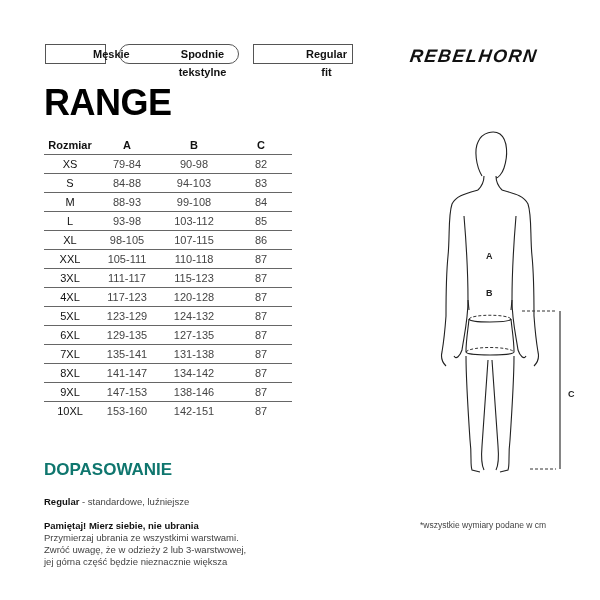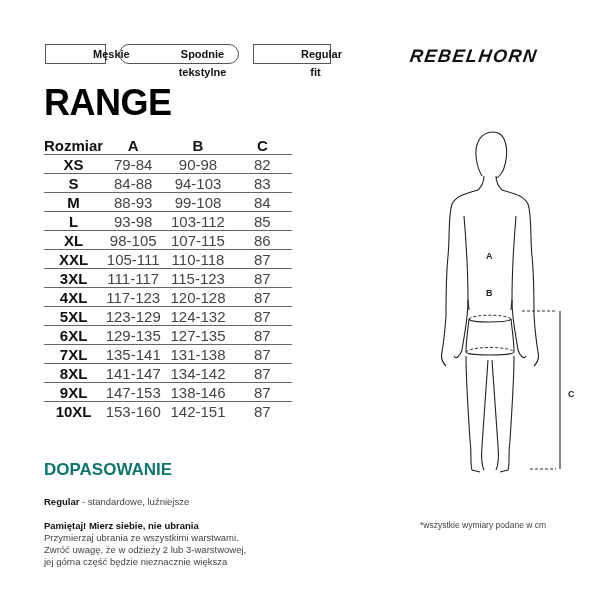--- a/index.html
+++ b/index.html
@@ -6,41 +6,41 @@
   body { width:600px; height:600px; position:relative; overflow:hidden;
          font-family:"Liberation Sans", sans-serif; color:#1a1a1a; }
   .tag { position:absolute; top:44px; height:20px; border:1.5px solid #555;
          box-sizing:border-box; font-size:11px; font-weight:bold; line-height:18px;
          text-align:center; color:#111;padding-left:47px; }
   .brand { position:absolute; left:410px; top:46px; font-size:18px; font-weight:bold;
            font-style:italic; letter-spacing:1.5px; color:#111; transform:skewX(-8deg); }
   .title { position:absolute; left:44px; top:82px; font-size:36px; font-weight:bold;
            letter-spacing:-0.5px; color:#000; }
   table.sizes { position:absolute; left:44px; top:136px; width:248px; border-collapse:collapse;
-                font-size:15px; }
+                font-size:11px; }
   table.sizes th { font-weight:bold; height:18px; padding:0; text-align:center;
                    border-bottom:1.5px solid #666; color:#111; }
   table.sizes td { height:18px; padding:0; text-align:center; color:#444;
                    border-bottom:1.5px solid #666; }
   table.sizes tr:last-child td { border-bottom:none; }
-  table.sizes td.size { font-weight:bold; color:#111; }
+  table.sizes td.size { font-weight:normal; color:#111; }
   .col0 { width:52px; } .col1 { width:62px; } .col2 { width:72px; } .col3 { width:62px; }
   .section { position:absolute; left:44px; top:460px; font-size:17px; font-weight:bold; color:#0f766e; }
   .notes { position:absolute; left:44px; top:496px; font-size:9.5px; color:#444; line-height:12px; }
   .notes b { color:#111; }
   .notes .line1 { margin-bottom:12px; }
   .footnote { position:absolute; left:420px; top:520px; font-size:8.5px; color:#444; }
   .figure { position:absolute; left:420px; top:120px; }
 </style>
 </head>
 <body>
 
 <div class="tag" style="left:45px;width:61px;">Męskie</div>
 <div class="tag" style="left:119px;width:120px;border-radius:10px;">Spodnie tekstylne</div>
-<div class="tag" style="left:253px;width:78px;">Regular fit</div>
+<div class="tag" style="left:253px;width:100px;">Regular fit</div>
 
 <div class="brand">REBELHORN</div>
 
 <div class="title">RANGE</div>
 
 <table class="sizes">
   <thead>
     <tr>
       <th class="col0">Rozmiar</th>
       <th class="col1">A</th>

